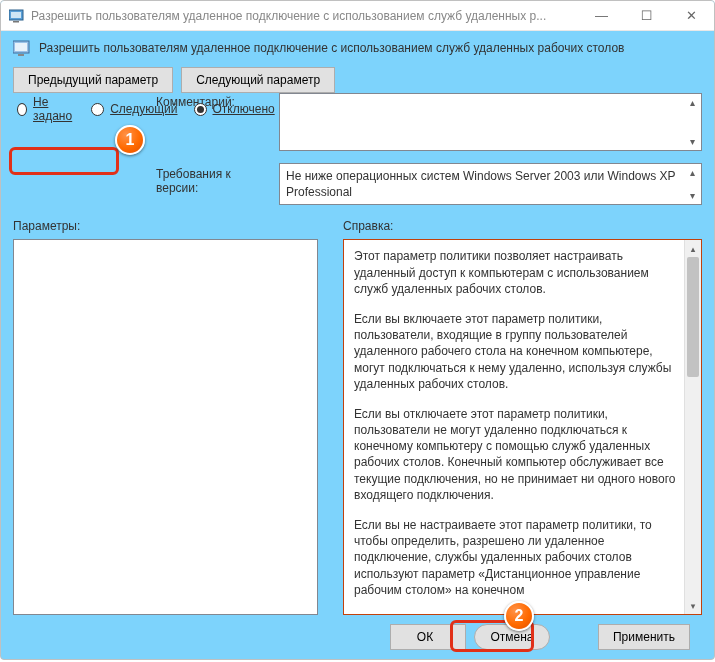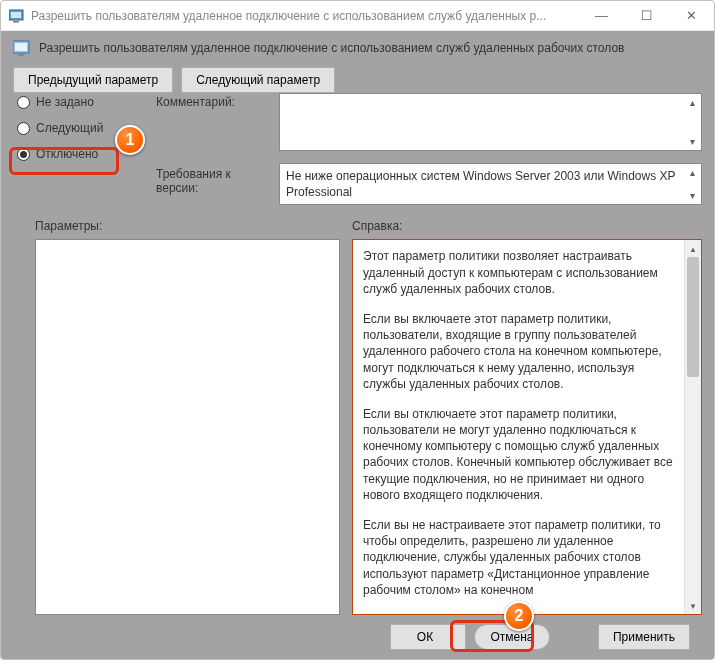--- a/index.html
+++ b/index.html
@@ -10,21 +10,21 @@
     background: #fff;
     color: #333;
     width: 715px;
     height: 662px;
     overflow: hidden;
   }
   .window {
     width: 715px;
     height: 660px;
     border: 1px solid #c0c0c0;
-    background: #a3a3a3;
+    background: #7dd3fc;
     display: flex;
     flex-direction: column;
     border-radius: 4px;
     overflow: hidden;
   }
   .titlebar {
     height: 30px;
     display: flex;
     align-items: center;
     padding: 0 0 0 4px;
@@ -79,22 +79,23 @@
     text-align: center;
   }
   .mid-grid {
     display: grid;
     grid-template-columns: 135px 115px 1fr;
     column-gap: 8px;
     row-gap: 12px;
     align-items: start;
   }
   .radios {
-    display: flex; flex-direction: column; gap: 8px;
-    position: relative;
+    display: flex; flex-direction: row; gap: 8px;
+    position: relative;
+    text-decoration: underline;
   }
   .radio-item {
     display: flex; align-items: center; gap: 6px;
     padding: 2px 4px;
   }
   .radio-circle {
     width: 13px; height: 13px; border: 1px solid #333; border-radius: 50%;
     display: inline-flex; align-items: center; justify-content: center;
     background: #fff;
   }
@@ -144,24 +145,23 @@
     padding: 4px 18px 4px 6px;
     min-height: 40px;
     position: relative;
     font-size: 12px;
     line-height: 1.35;
   }
   .lower {
     flex: 1;
     display: grid;
     grid-template-columns: 305px 1fr;
-    column-gap: 12px;
+    column-gap: 25px;
     margin-top: 14px;
     min-height: 0;
-    margin-left: 22px;
   }
   .lower-col { display: flex; flex-direction: column; min-height: 0; }
   .lower-label { margin-bottom: 6px; }
   .params-box {
     border: 1px solid #828790;
     flex: 1; background: #fff;
   }
   .help-wrap {
     flex: 1;
     display: flex;

